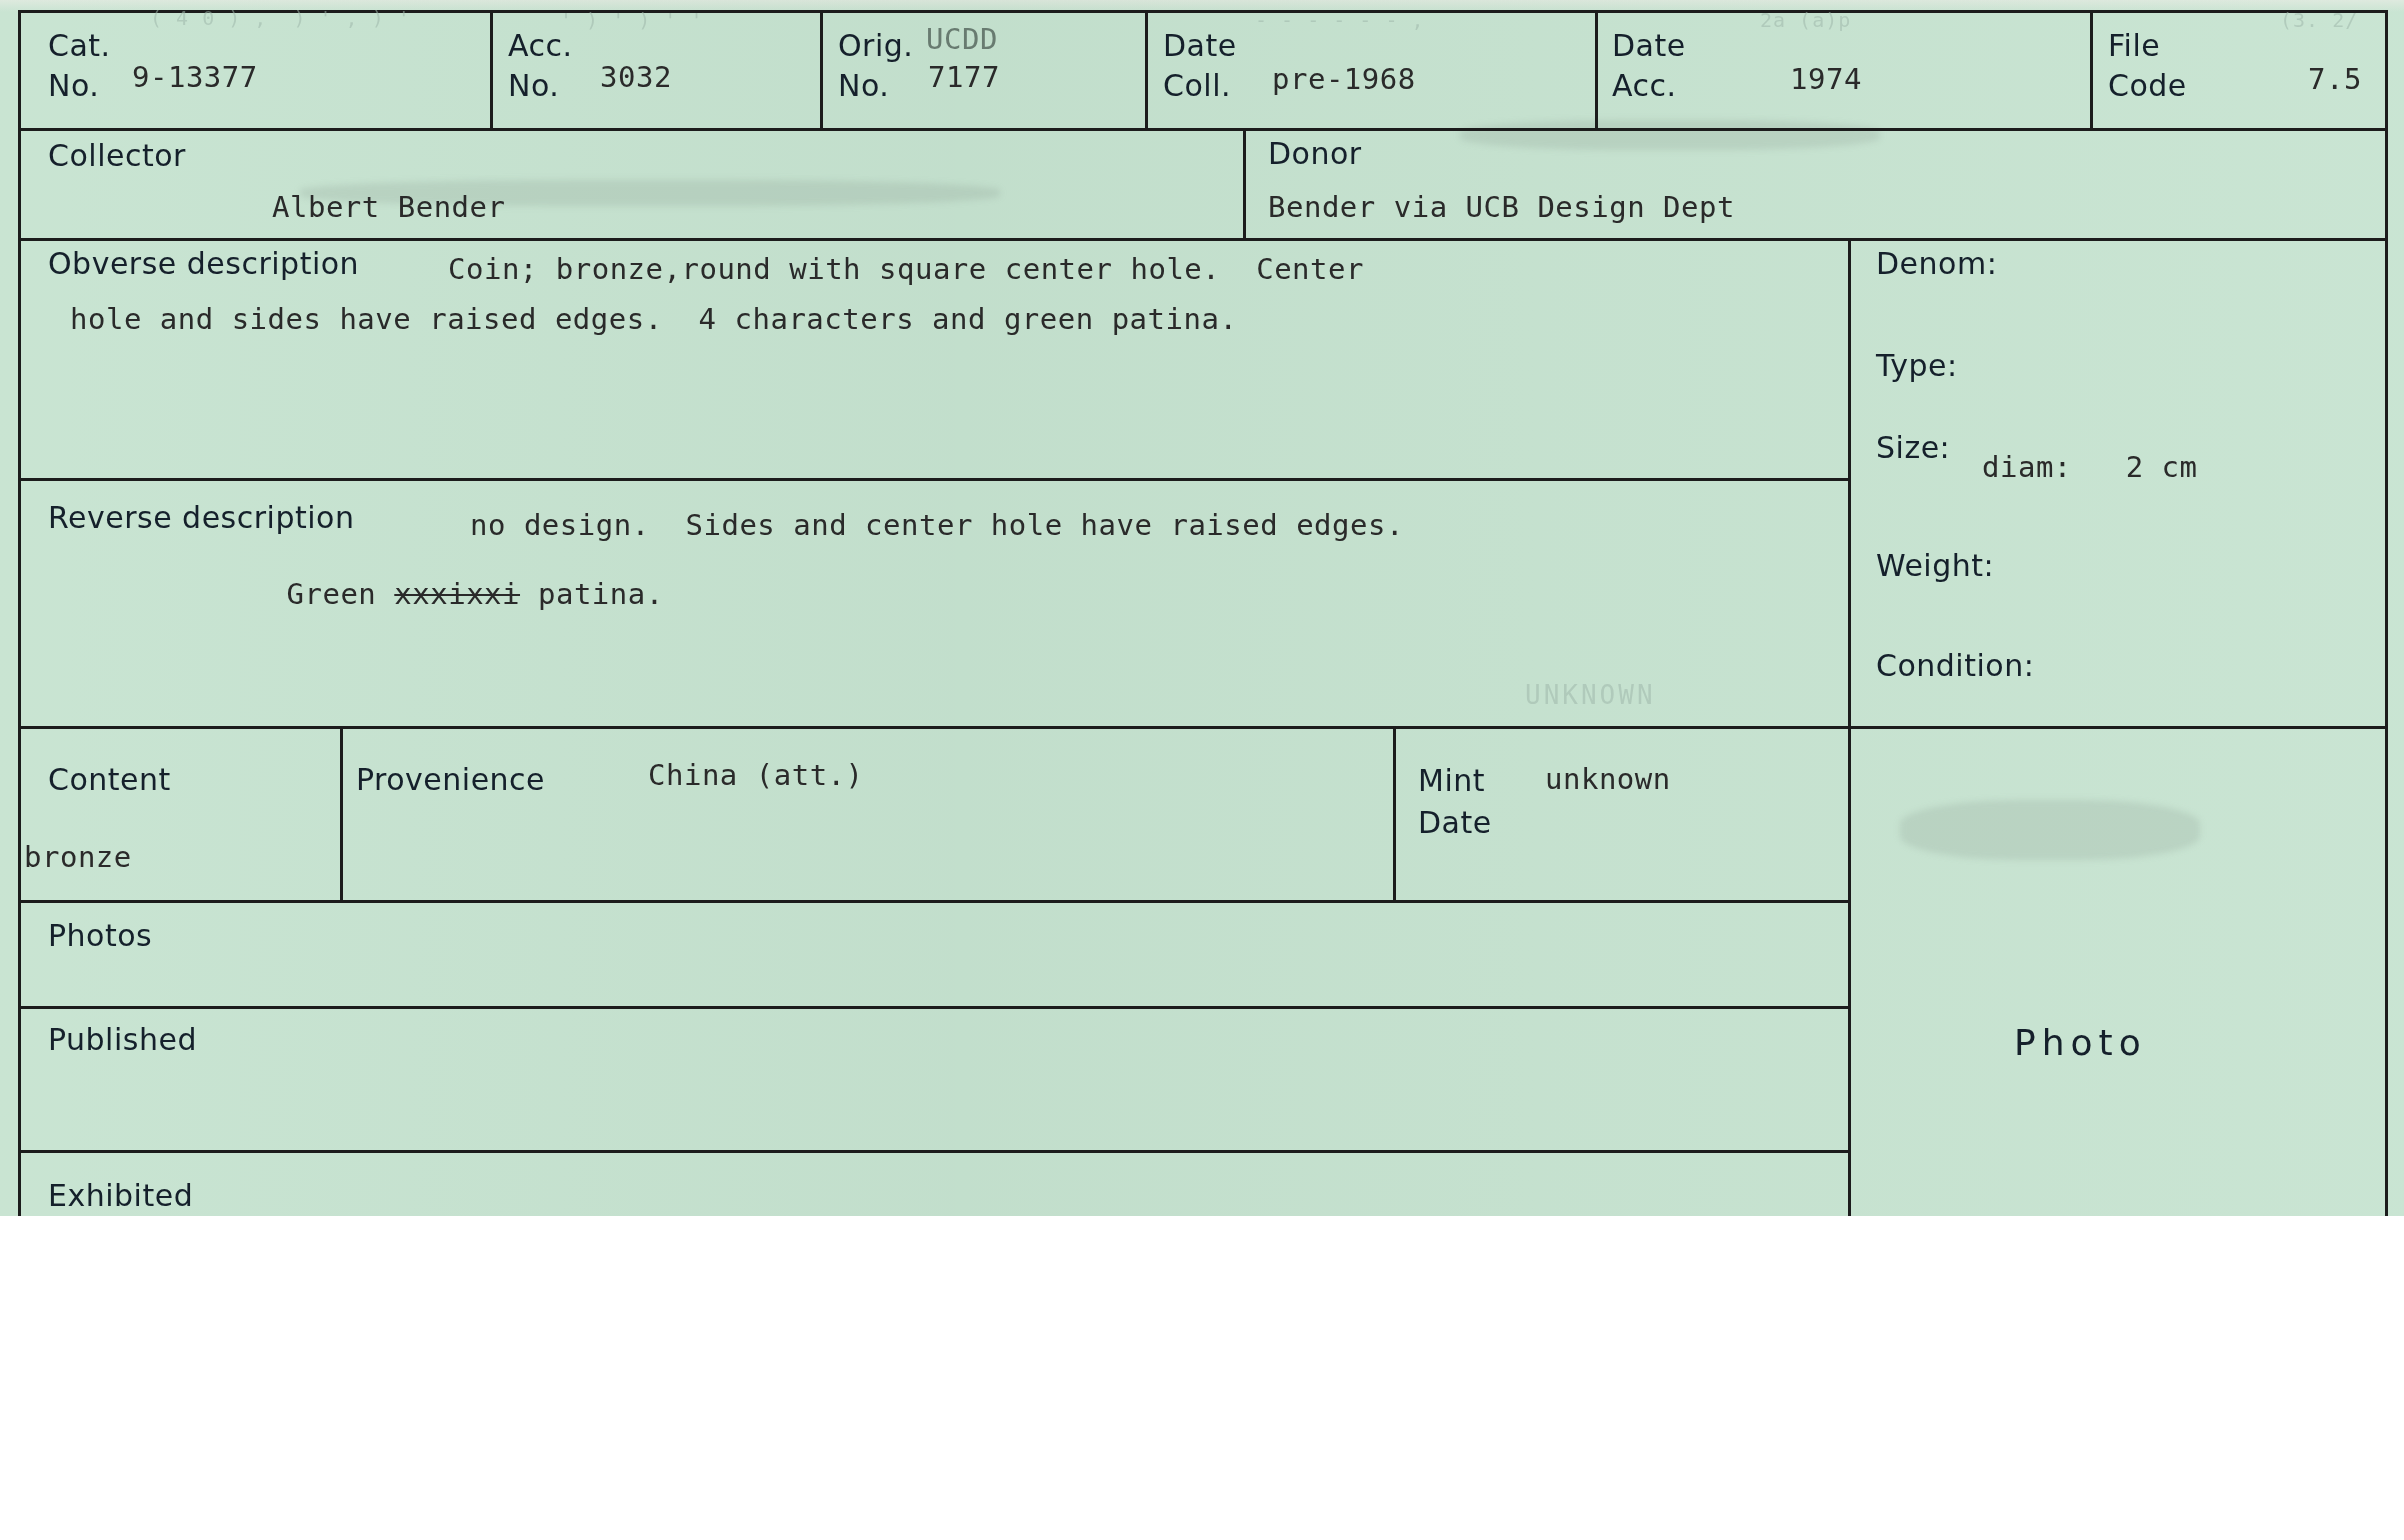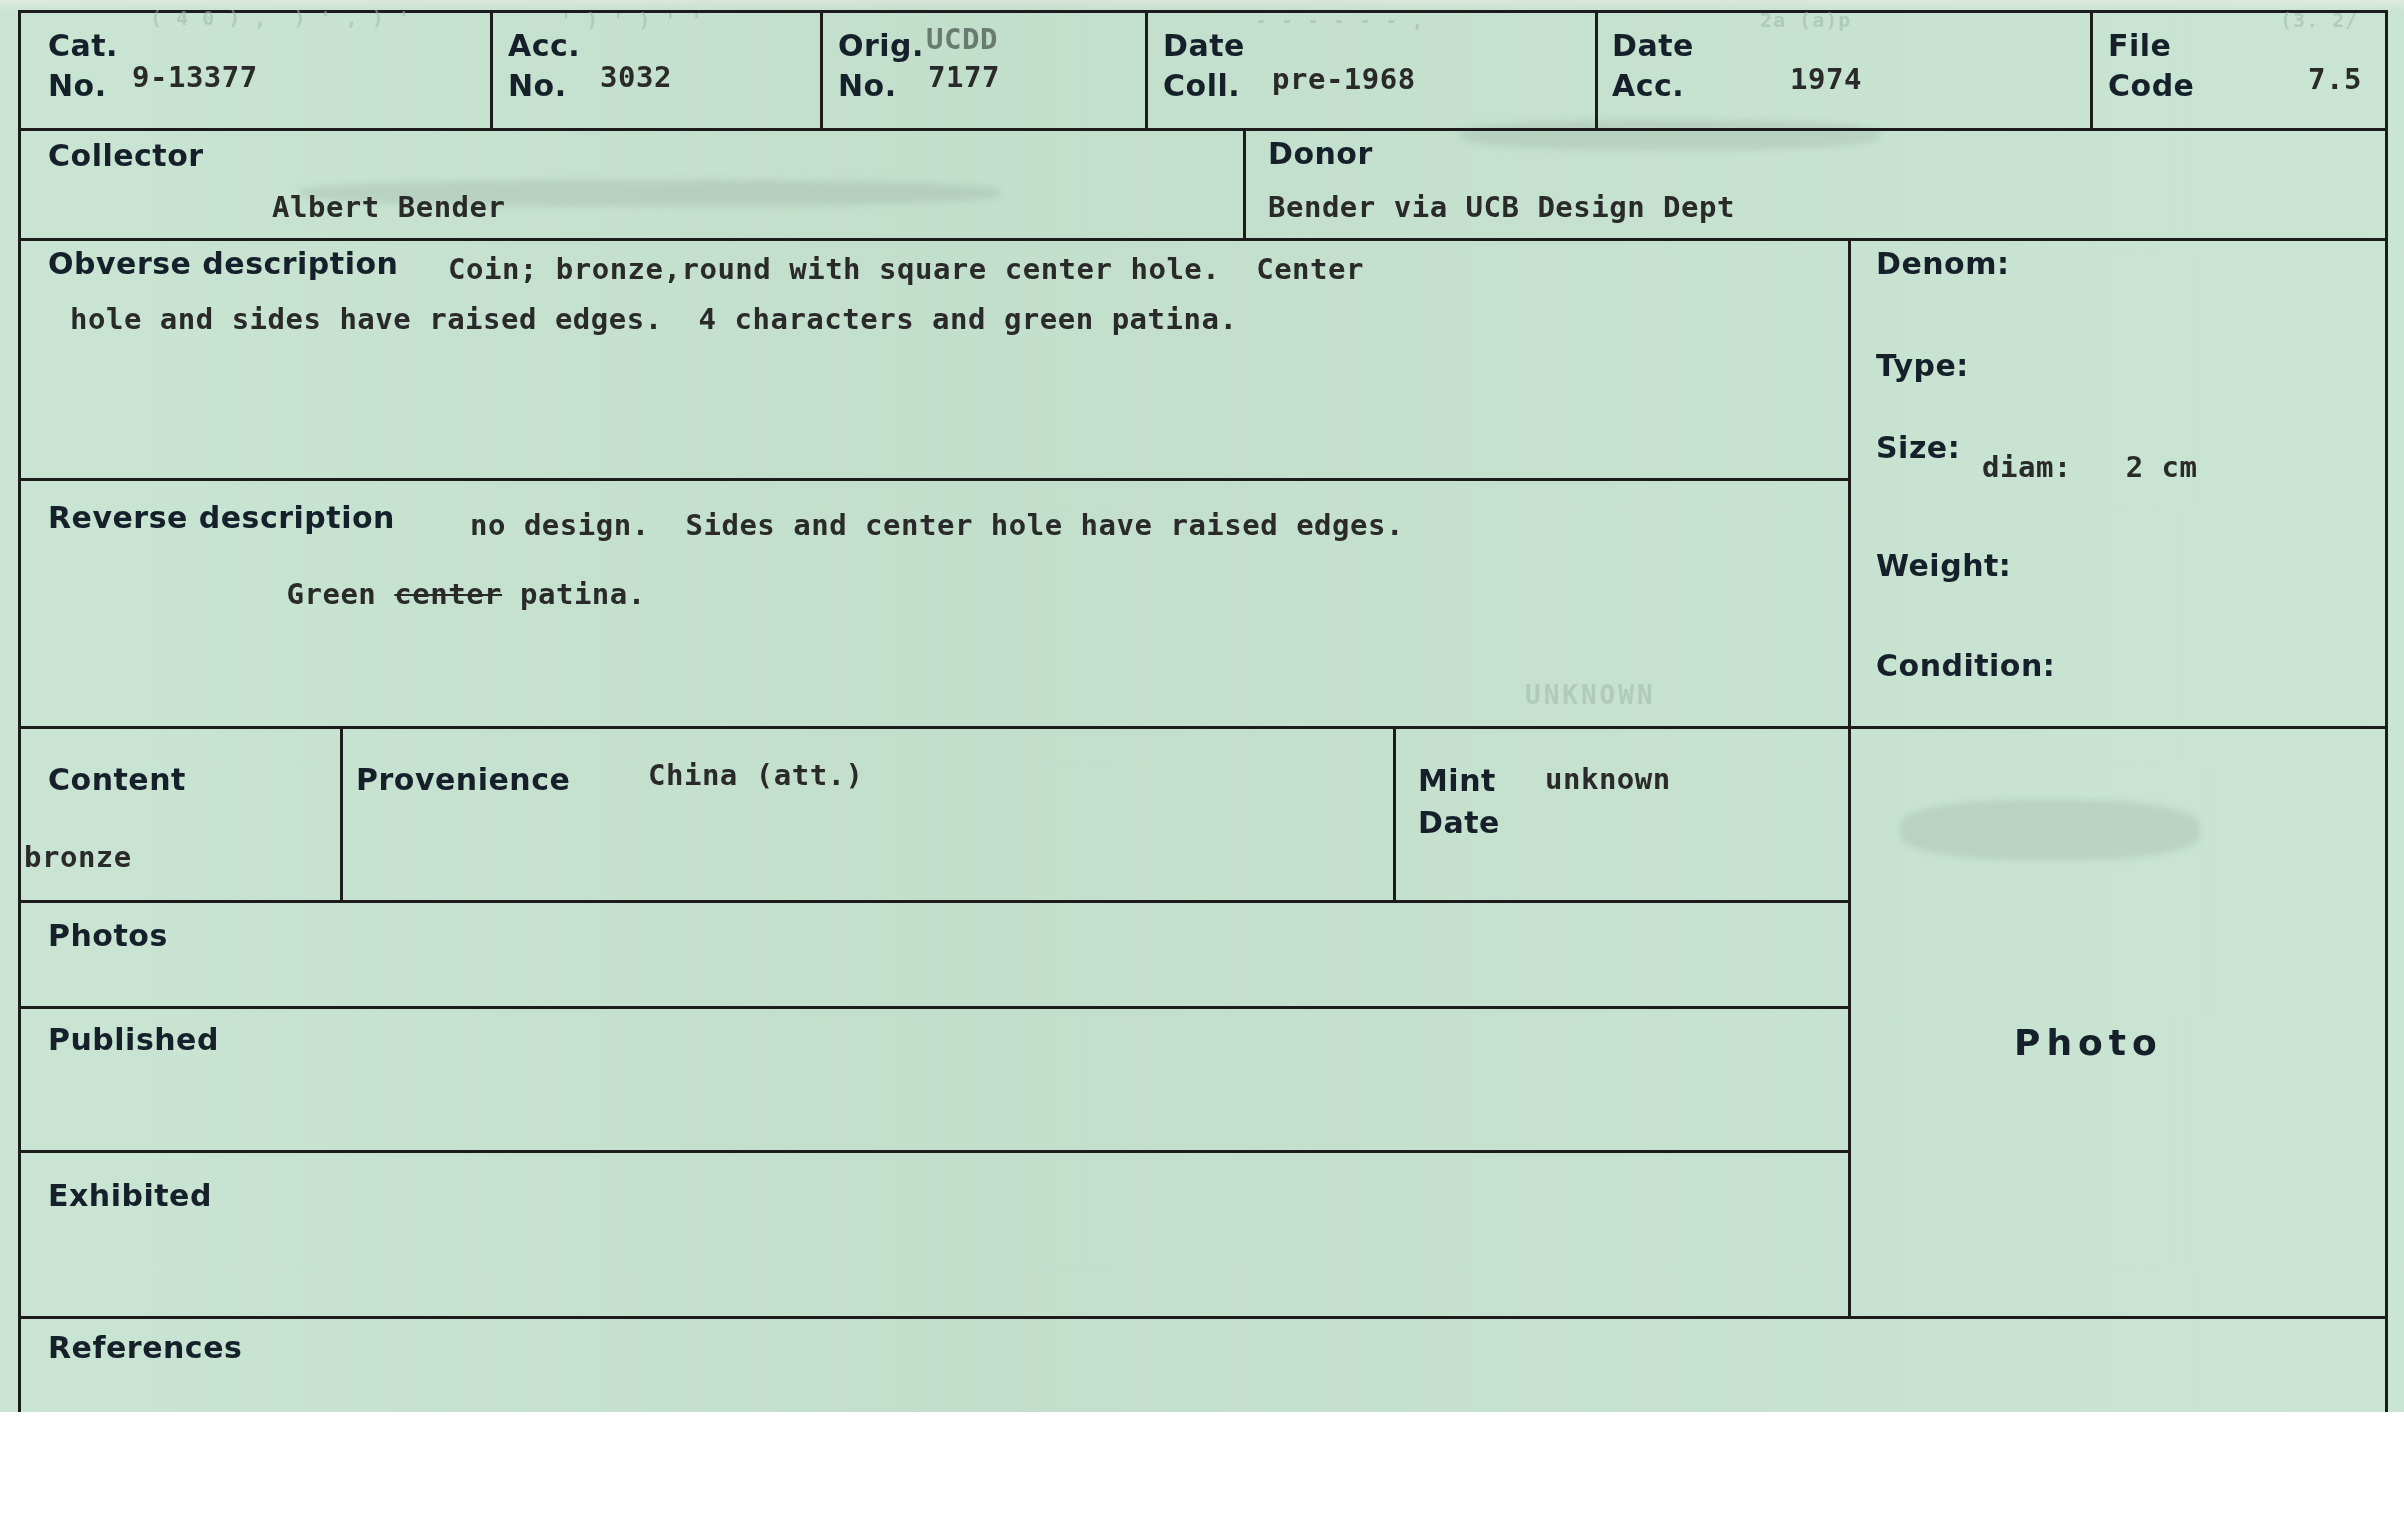--- a/index.html
+++ b/index.html
@@ -10,24 +10,23 @@
   body {
     width: 2404px;
     height: 1540px;
     font-family: "DejaVu Sans Mono", monospace;
   }
   .card {
     position: absolute;
     left: 0;
     top: 0;
     width: 2404px;
-    height: 1412px;
+    height: 1216px;
     background: #c6e3d0;
     overflow: hidden;
-    font-weight: bold;
   }
   
   .paper-tint {
     position: absolute;
     inset: 0;
     background:
       linear-gradient(90deg, rgba(255,255,255,0.05) 0%, rgba(0,0,0,0.02) 40%, rgba(255,255,255,0.06) 100%);
     pointer-events: none;
   }
   .edge-top {
@@ -168,21 +167,21 @@
   <div class="label" style="left:1268px; top:136px;">Donor</div>
   <div class="typed" style="left:1268px; top:190px;">Bender via UCB Design Dept</div>
 
   <div class="label" style="left:48px; top:246px;">Obverse description</div>
   <div class="typed" style="left:448px; top:252px;">Coin; bronze,round with square center hole.  Center</div>
   <div class="typed" style="left:70px; top:302px;">hole and sides have raised edges.  4 characters and green patina.</div>
 
   <div class="label" style="left:48px; top:500px;">Reverse description</div>
   <div class="typed" style="left:470px; top:508px;">no design.  Sides and center hole have raised edges.</div>
   <div style="position:absolute; left:248px; top:558px; white-space:pre;">
-    <span class="typed" style="position:static;">Green </span><span class="typed strike" style="position:static;">center</span><span class="typed" style="position:static;"> patina.</span>
+    <span class="typed" style="position:static;">Green </span><span class="typed strike" style="position:static;">xxxixxi</span><span class="typed" style="position:static;"> patina.</span>
   </div>
 
   <div class="label" style="left:1876px; top:246px;">Denom:</div>
   <div class="typed" style="left:2040px; top:248px;"></div>
 
   <div class="label" style="left:1876px; top:348px;">Type:</div>
   <div class="typed" style="left:2010px; top:350px;"></div>
 
   <div class="label" style="left:1876px; top:430px;">Size:</div>
   <div class="typed" style="left:1982px; top:450px;">diam:   2 cm</div>

